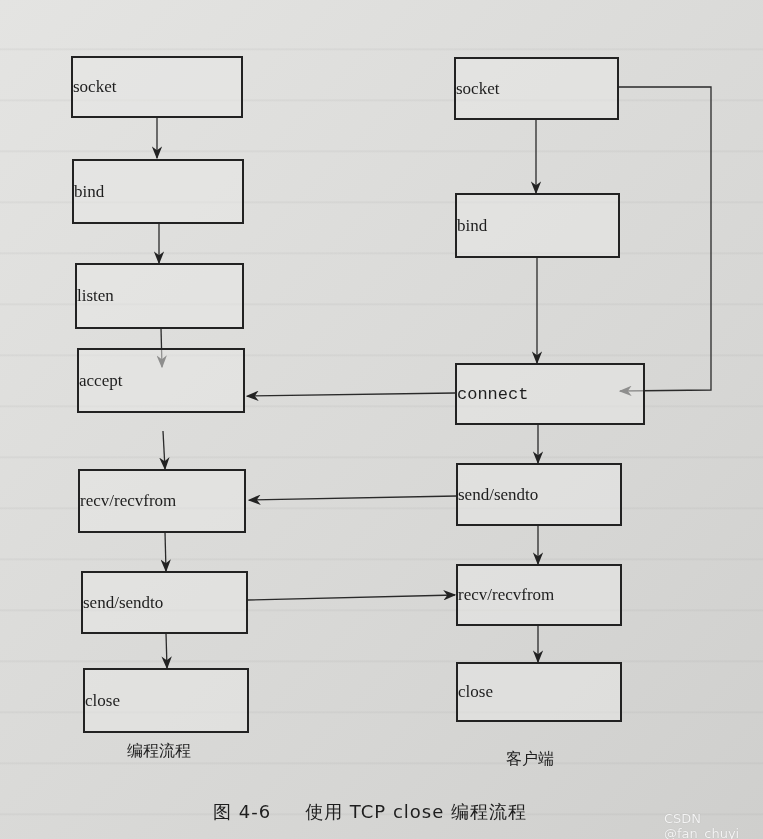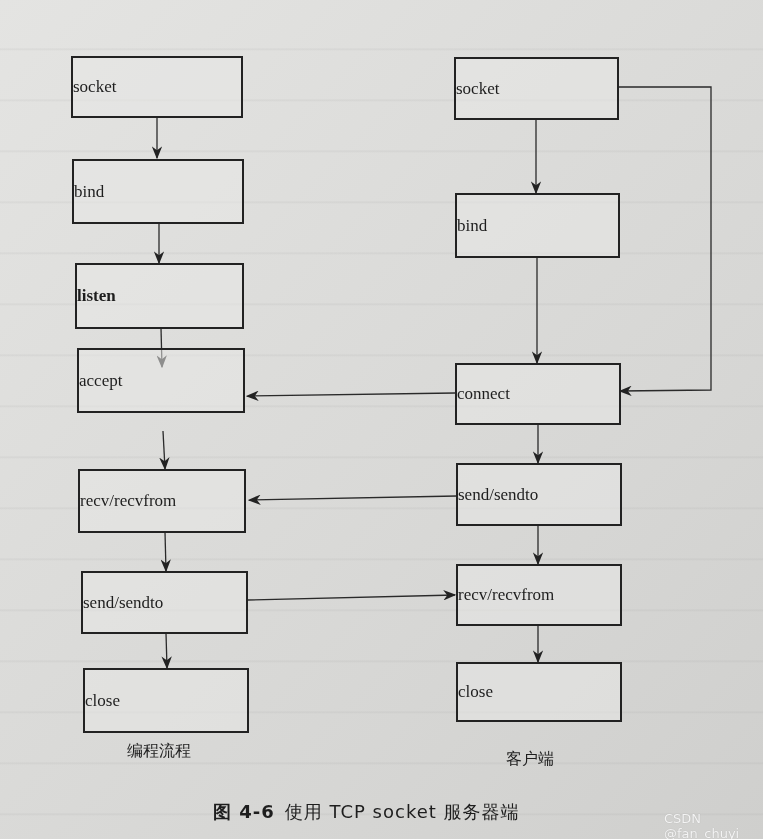--- a/index.html
+++ b/index.html
@@ -18,21 +18,21 @@
     font-size:17px; color:#1e1e1e; box-sizing:border-box;
   }
   svg.wires { position:absolute; left:0; top:0; }
   .label {
     position:absolute; font-family:"DejaVu Sans", sans-serif; font-size:16px; color:#1e1e1e;
   }
   .caption {
     position:absolute; left:213px; top:800px; font-size:18px; color:#1e1e1e;
     font-family:"DejaVu Sans", sans-serif; letter-spacing:1px;
   }
-  .caption .fig { margin-right:10px;font-weight:bold; }
+  .caption .fig { margin-right:34px; }
   .watermark {
     position:absolute; left:664px; top:811px; font-family:"DejaVu Sans", sans-serif;
     font-size:13px; color:#f4f4f4; text-shadow:0 0 1px rgba(0,0,0,0.2);
   }
 </style>
 </head>
 <body>
 
 <div class="page-lines"></div>
 
@@ -64,21 +64,21 @@
     <line x1="248" y1="600" x2="455" y2="595" marker-end="url(#ah)"></line>
   </g>
 </svg>
 
 <div class="box" style="left:71px;top:56px;width:172px;height:62px;">
     <span>socket</span>
   </div>
 <div class="box" style="left:72px;top:159px;width:172px;height:65px;">
     <span>bind</span>
   </div>
-<div class="box" style="left:75px;top:263px;width:169px;height:66px;font-weight:bold;">
+<div class="box" style="left:75px;top:263px;width:169px;height:66px;">
     <span>listen</span>
   </div>
 <div class="box" style="left:77px;top:348px;width:168px;height:65px;">
     <span>accept</span>
   </div>
 <div class="box" style="left:78px;top:469px;width:168px;height:64px;">
     <span>recv/recvfrom</span>
   </div>
 <div class="box" style="left:81px;top:571px;width:167px;height:63px;">
     <span>send/sendto</span>
@@ -87,31 +87,31 @@
     <span>close</span>
   </div>
 <div class="label" style="left:127px;top:741px;">编程流程</div>
 
 <div class="box" style="left:454px;top:57px;width:165px;height:63px;">
     <span>socket</span>
   </div>
 <div class="box" style="left:455px;top:193px;width:165px;height:65px;">
     <span>bind</span>
   </div>
-<div class="box" style="left:455px;top:363px;width:166px;height:62px;">
+<div class="box" style="left:455px;top:363px;width:190px;height:62px;font-family:Liberation Mono, monospace;">
     <span>connect</span>
   </div>
 <div class="box" style="left:456px;top:463px;width:166px;height:63px;">
     <span>send/sendto</span>
   </div>
 <div class="box" style="left:456px;top:564px;width:166px;height:62px;">
     <span>recv/recvfrom</span>
   </div>
 <div class="box" style="left:456px;top:662px;width:166px;height:60px;">
     <span>close</span>
   </div>
 <div class="label" style="left:506px;top:749px;">客户端</div>
 
 <div class="caption">
-  <span class="fig">图 4-6</span><span>使用 TCP socket 服务器端</span>
+  <span class="fig">图 4-6</span><span>使用 TCP close 编程流程</span>
 </div>
 
 <div class="watermark">CSDN @fan_chuyi</div>
 
 </body></html>

